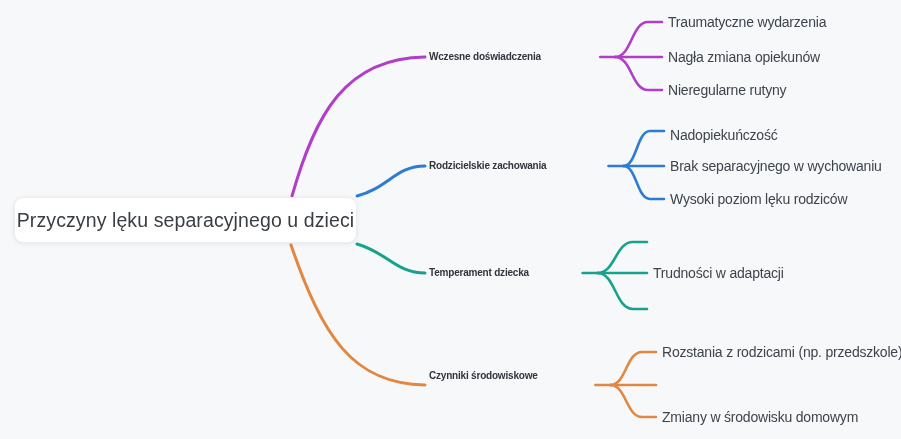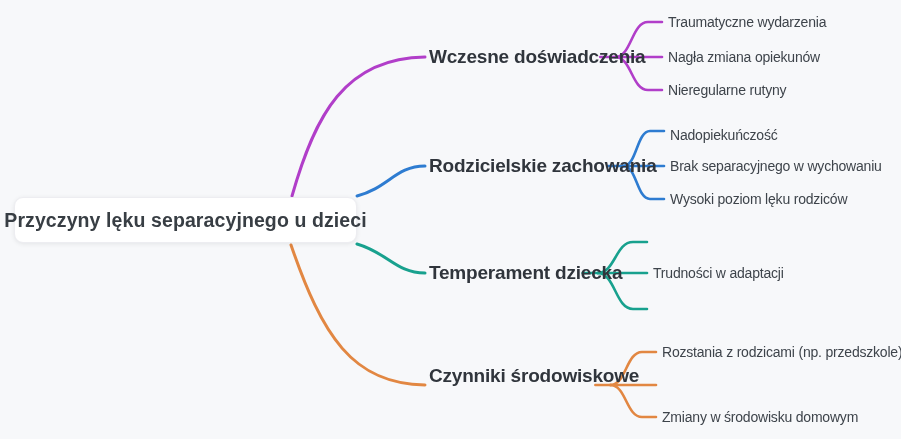--- a/index.html
+++ b/index.html
@@ -25,27 +25,27 @@
     border: 1px solid #ededf1;
     border-radius: 9px;
     box-shadow: 0 1px 4px rgba(60,64,67,0.10);
     display: flex;
     align-items: center;
     justify-content: center;
     box-sizing: border-box;
   }
   .root-node span {
     font-size: 19.5px;
-    font-weight: 700;
+    font-weight: 400;
     color: #383e44;
     letter-spacing: 0.1px;
   }
   .branch-label {
     height: 20px; line-height: 20px;
-    font-size: 19px;
+    font-size: 10px;
     font-weight: bold;
     color: #30353c;
     letter-spacing: -0.2px;
   }
   .leaf-label {
     height: 18px; line-height: 18px;
     font-size: 14px;
     color: #3e444b;
     letter-spacing: -0.2px;
   }

